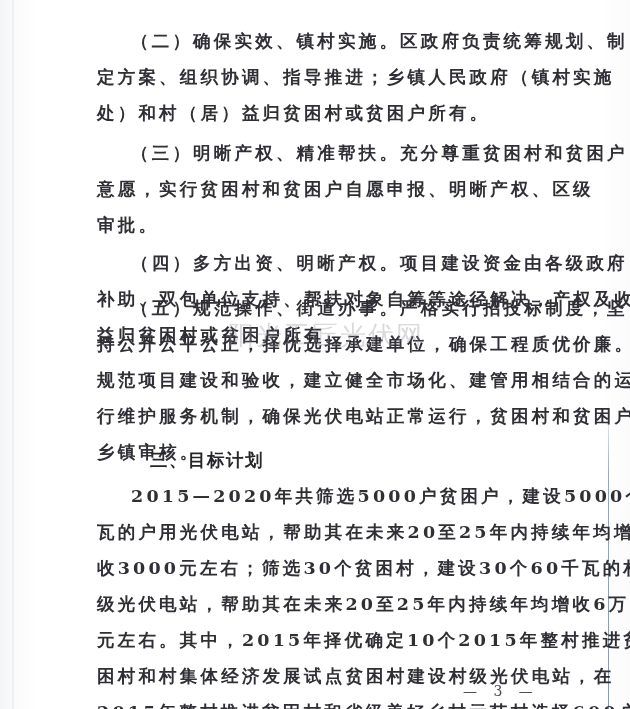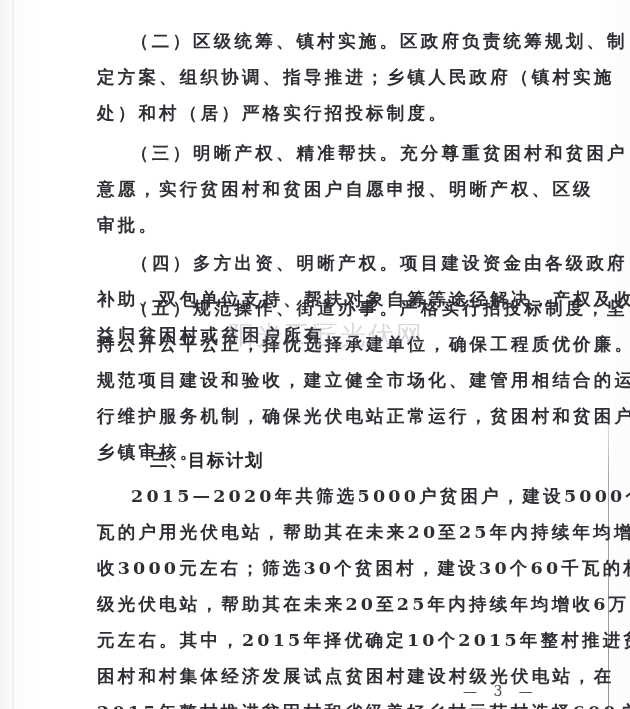--- a/index.html
+++ b/index.html
@@ -79,23 +79,23 @@
     }
   </style>
 </head>
 <body>
 
 <div class="page">
   <div class="left-shadow"></div>
   <div class="right-edge"></div>
 
   <div class="content">
-    <div class="line indent" style="top:12px">（二）区级统筹、镇村实施。区政府负责统筹规划、制</div>
+    <div class="line indent" style="top:12px">（二）确保实效、镇村实施。区政府负责统筹规划、制</div>
     <div class="line" style="top:48px">定方案、组织协调、指导推进；乡镇人民政府（镇村实施</div>
-    <div class="line" style="top:84px">处）和村（居）严格实行招投标制度。</div>
+    <div class="line" style="top:84px">处）和村（居）益归贫困村或贫困户所有。</div>
 
     <div class="line indent" style="top:124px">（三）明晰产权、精准帮扶。充分尊重贫困村和贫困户</div>
     <div class="line" style="top:160px">意愿，实行贫困村和贫困户自愿申报、明晰产权、区级</div>
     <div class="line" style="top:196px">审批。</div>
 
     <div class="line indent" style="top:234px">（四）多方出资、明晰产权。项目建设资金由各级政府</div>
     <div class="line" style="top:270px">补助、双包单位支持、帮扶对象自筹等途径解决，产权及收</div>
     <div class="line" style="top:306px">益归贫困村或贫困户所有。</div>
 
   </div>

